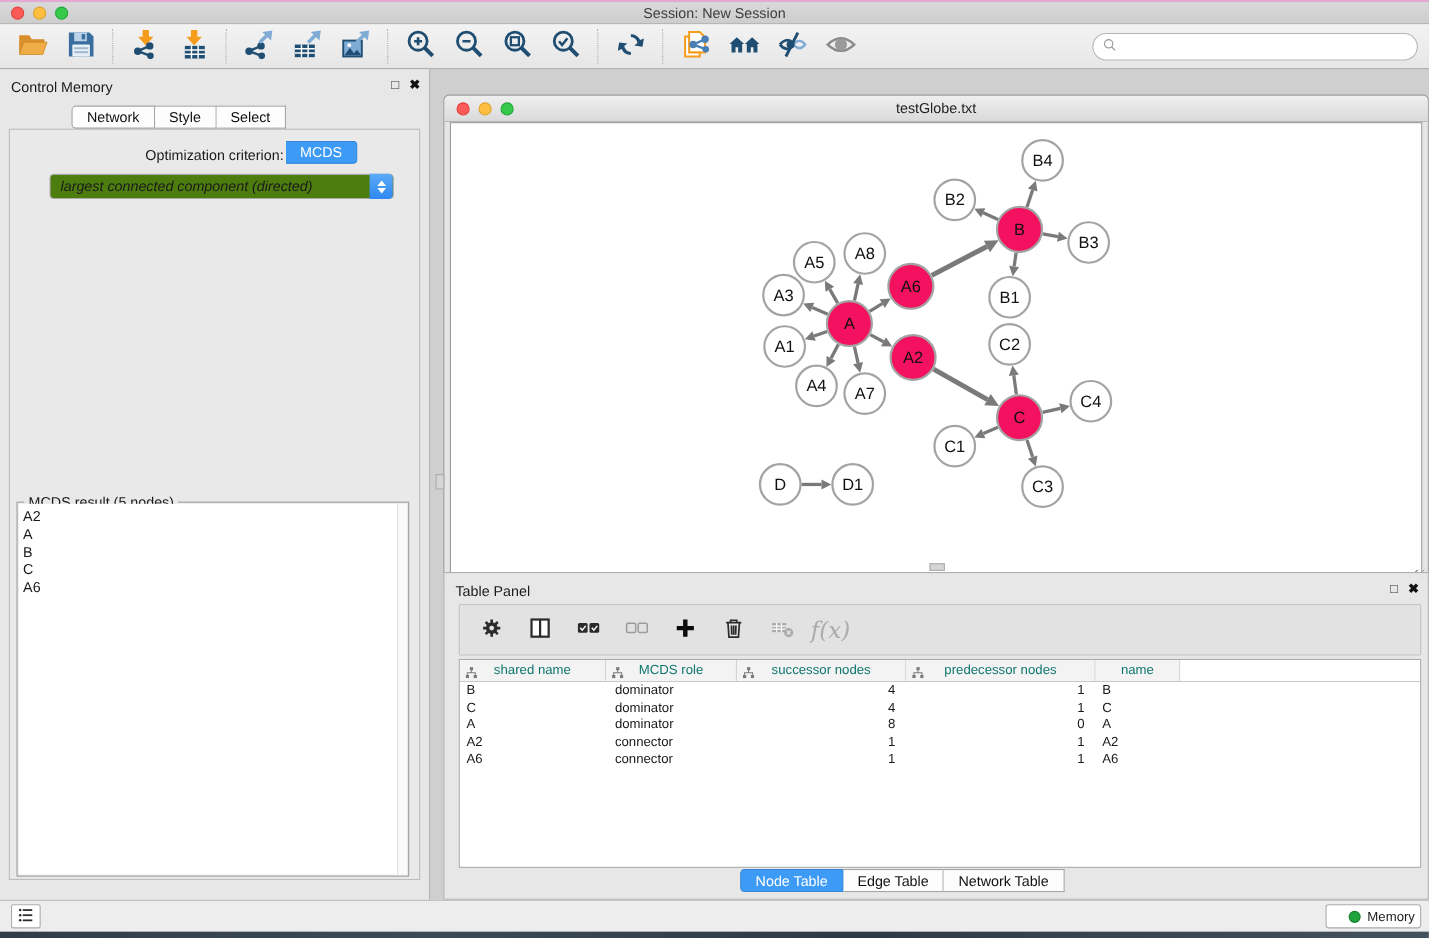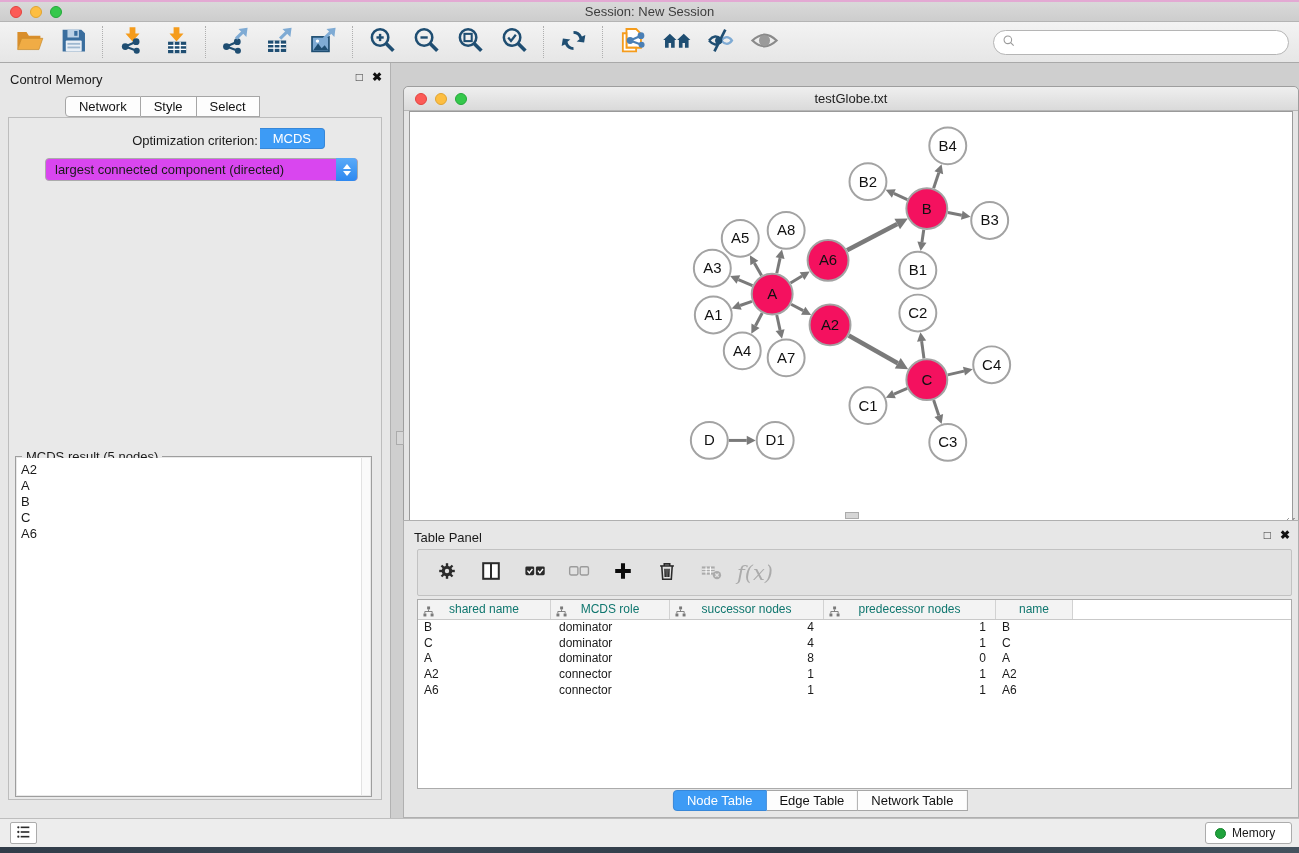--- a/index.html
+++ b/index.html
@@ -36,21 +36,21 @@
   .panel-controls { position:absolute; right:8px; top:7px; display:flex; gap:9px; align-items:center; }
   .pc-float { font-size:12px; color:#333; line-height:14px; }
   .pc-close { font-size:12px; font-weight:bold; color:#111; line-height:14px; }
   .cp-tabs { position:absolute; left:0; right:0; top:33px; display:flex; justify-content:center; z-index:2; }
   .tab { background:#FDFDFD; border:1px solid #A6A6A6; border-left:none; padding:2px 13px 3px; font-size:13px; color:#111; height:21px; }
   .tab:first-child { border-left:1px solid #A6A6A6; border-radius:4px 0 0 4px; }
   .tab:last-child { border-radius:0 4px 4px 0;margin-top:32px; }
   .tab.active { background:#3D9BF5; color:#fff; border-color:#3787D8; }
   .cp-box { position:absolute; left:8px; right:8px; top:54px; bottom:18px; border:1px solid #BDBDBD; background:#E9E9E9; }
   .opt-label { position:absolute; left:0; right:0; top:15px; text-align:center; font-size:13px; }
-  .dropdown { position:absolute; left:36px; top:40px; width:313px; height:23px; background:#d946ef; border:1px solid #ABABAB; border-radius:4px; }
+  .dropdown { position:absolute; left:36px; top:40px; width:313px; height:23px; background:#4d7c0f; border:1px solid #ABABAB; border-radius:4px;font-style:italic; }
   .dropdown .dd-value { position:absolute; left:9px; top:3px; font-size:13px; }
   .dd-stepper { position:absolute; right:0; top:-1px; bottom:-1px; width:21px; background:linear-gradient(#5AAAF8,#2E88F0); border-radius:0 4px 4px 0; display:flex; flex-direction:column; align-items:center; justify-content:center; gap:2px; }
   .dd-stepper i { width:0; height:0; border-left:4px solid transparent; border-right:4px solid transparent; }
   .dd-stepper .up { border-bottom:5px solid #fff; }
   .dd-stepper .down { border-top:5px solid #fff; }
   .btn-row { position:absolute; left:0; right:0; top:73px; display:flex; justify-content:center; gap:13px; }
   .mac-btn { background:linear-gradient(#FFFFFF,#F1F1F1); border:1px solid #A9A9A9; border-radius:4px; font-size:13px; padding:2px 15px; height:23px; font-family:"Liberation Sans",sans-serif; }
   .result-fieldset { position:absolute; left:6px; right:9px; top:338px; bottom:2px; border:1px solid #9E9E9E; }
   .result-legend { position:absolute; top:-8px; left:6px; background:#E9E9E9; padding:0 4px; font-size:13px; }
   .result-list { position:absolute; left:1px; right:1px; top:1px; bottom:1px; background:#fff; }
@@ -86,21 +86,21 @@
   .tp-row { display:grid; grid-template-columns:133px 119px 154px 172px 77px 1fr; height:15.7px; font-size:12px; line-height:15.7px; }
   .td { padding-left:6px; white-space:nowrap; }
   .td.c2 { padding-left:8px; }
   .td.num { text-align:right; padding-right:10px; }
   .tp-tabs { position:absolute; left:50%; transform:translateX(-50%); top:269px; display:flex; }
 
   
   .statusbar { left:0; top:818px; width:100%; height:29px; background:#EDEDED; border-top:1px solid #BEBEBE; }
   .list-btn { position:absolute; left:10px; top:3px; width:27px; height:22px; background:#fff; border:1px solid #ACACAC; border-radius:2px; display:flex; align-items:center; justify-content:center; }
   .list-btn svg { width:16px; height:16px; }
-  .memory-btn { position:absolute; right:7px; top:3px; width:87px; height:22px; background:#fff; border:1px solid #ACACAC; border-radius:3px; display:flex; align-items:center; padding-left:9px; gap:6px; font-size:12px; }
+  .memory-btn { position:absolute; right:7px; top:3px; width:87px; height:22px; background:#fff; border:1px solid #ACACAC; border-radius:3px; display:flex; align-items:center; padding-left:20px; gap:6px; font-size:12px; }
   .mem-dot { width:11px; height:11px; border-radius:50%; background:#1FA33C; border:1px solid #15822D; }
   .bottom-strip { left:0; top:847px; width:100%; height:6px; background:linear-gradient(90deg,#313C49,#3C4A57 30%,#2E3945 60%,#44525E); }
 </style>
 </head>
 <body>
 
 <div class="abs top-strip"></div>
 
 <div class="abs titlebar">
   <div class="lights">

